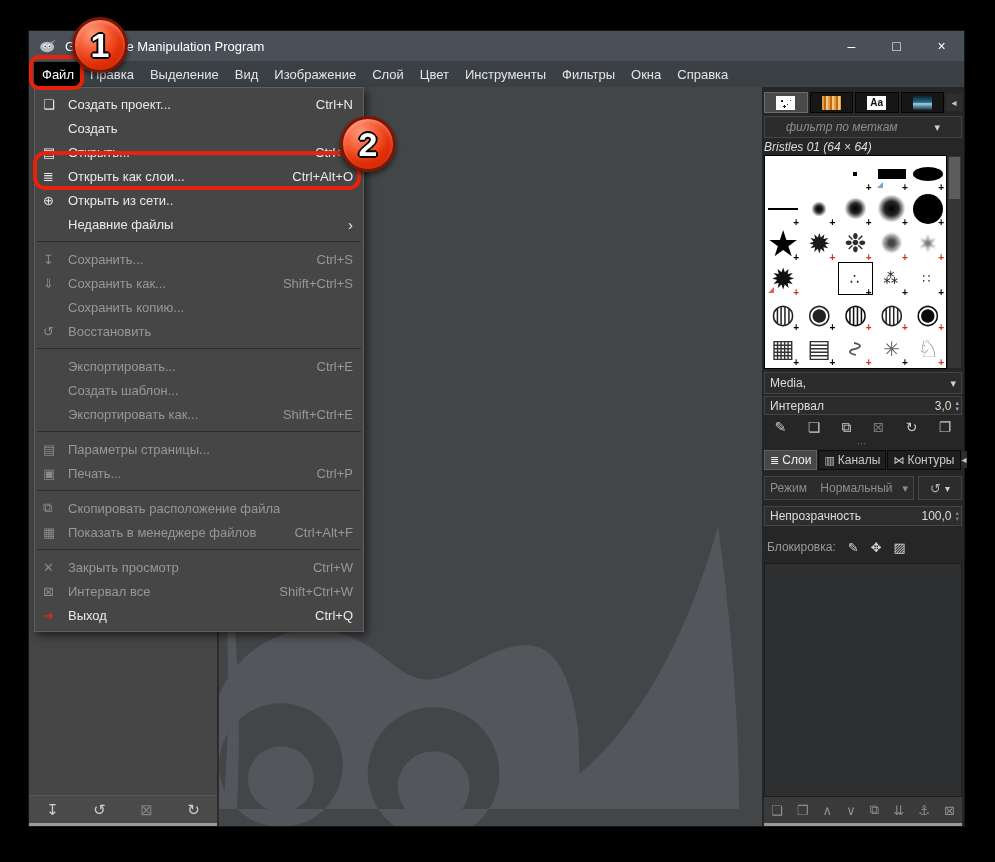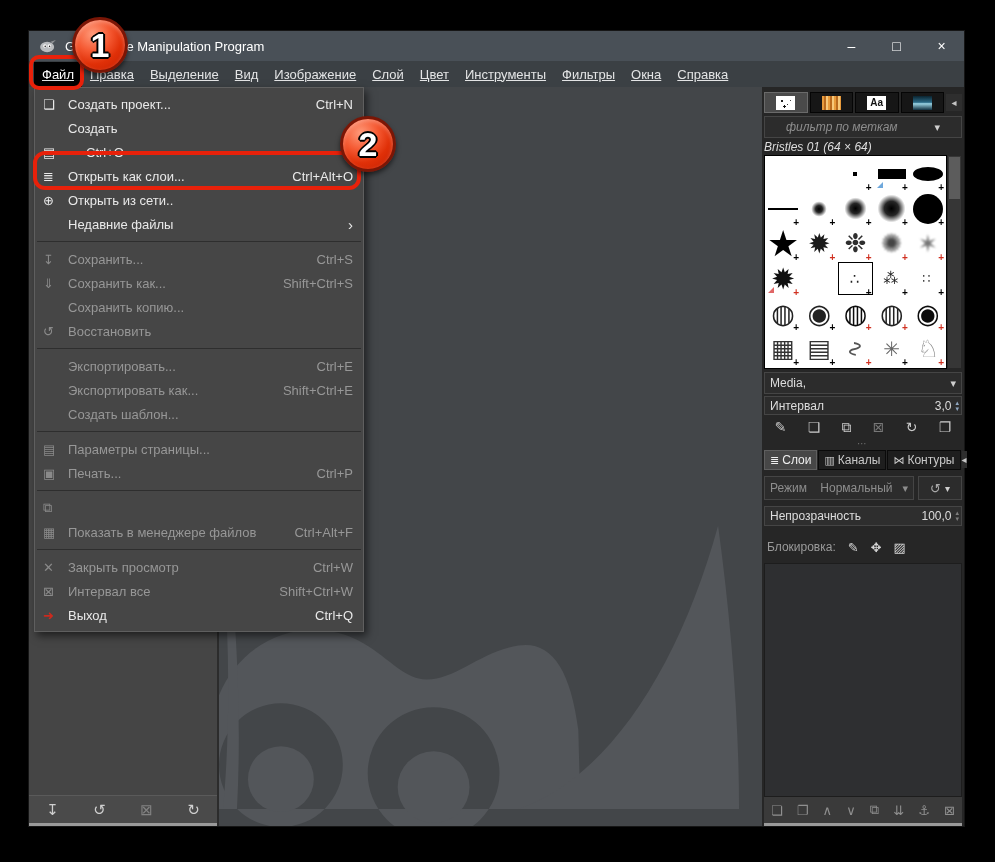--- a/index.html
+++ b/index.html
@@ -10,21 +10,21 @@
           display:flex;flex-direction:column;}
   
   .titlebar{height:30px;min-height:30px;background:#495057;display:flex;align-items:center;
             padding-left:10px;color:#fff;font-size:13px;gap:8px;}
   .logo{width:18px;height:14px;}
   .wctrl{margin-left:auto;display:flex;height:30px;}
   .wctrl span{width:45px;display:flex;align-items:center;justify-content:center;
               color:#fff;font-size:14px;cursor:default;}
   
   .menubar{height:26px;min-height:26px;background:#3b4044;display:flex;align-items:center;
-           padding-left:5px;font-size:13px;color:#e3e4e5;text-decoration:underline;}
+           padding-left:5px;font-size:13px;color:#e3e4e5;}
   .menubar .item{padding:5px 8px;}
   .menubar .item.active{background:#000;color:#fff;}
   
   .main{flex:1;display:flex;min-height:0;}
   .toolbox{width:190px;min-width:190px;background:#454545;border-right:2px solid #2c2c2c;
            display:flex;flex-direction:column;justify-content:flex-end;box-sizing:border-box;}
   .toolbox-bar{height:27px;background:#4a4a4a;border-top:1px solid #5a5a5a;display:flex;
                align-items:center;justify-content:space-around;color:#cfcfcf;font-size:15px;
                border-bottom:3px solid #9a9a9a;}
   .toolbox-bar .tbi.dis{color:#828282;}
@@ -429,20 +429,21 @@
         <span class="lbl">Создать проект...</span>
         <span class="sc">Ctrl+N</span>
       </div>
       <div class="mi enabled">
         <span class="ic"></span>
         <span class="lbl">Создать</span>
         <span class="sub">›</span>
       </div>
       <div class="mi enabled">
         <span class="ic">▤</span>
+        <span class="lbl">Открыть...</span>
         <span class="sc">Ctrl+O</span>
       </div>
       <div class="mi enabled">
         <span class="ic">≣</span>
         <span class="lbl">Открыть как слои...</span>
         <span class="sc">Ctrl+Alt+O</span>
       </div>
       <div class="mi enabled">
         <span class="ic">⊕</span>
         <span class="lbl">Открыть из сети..</span>
@@ -472,40 +473,41 @@
         <span class="lbl">Восстановить</span>
       </div>
       <div class="sep"></div>
       <div class="mi disabled">
         <span class="ic"></span>
         <span class="lbl">Экспортировать...</span>
         <span class="sc">Ctrl+E</span>
       </div>
       <div class="mi disabled">
         <span class="ic"></span>
+        <span class="lbl">Создать шаблон...</span>
+      </div>
+      <div class="mi disabled">
+        <span class="ic"></span>
         <span class="lbl">Экспортировать как...</span>
         <span class="sc">Shift+Ctrl+E</span>
-      </div>
-      <div class="mi disabled">
-        <span class="ic"></span>
-        <span class="lbl">Создать шаблон...</span>
       </div>
       <div class="sep"></div>
       <div class="mi disabled">
         <span class="ic">▤</span>
         <span class="lbl">Параметры страницы...</span>
       </div>
       <div class="mi disabled">
         <span class="ic">▣</span>
         <span class="lbl">Печать...</span>
         <span class="sc">Ctrl+P</span>
       </div>
       <div class="sep"></div>
       <div class="mi disabled">
         <span class="ic">⧉</span>
+        <span class="lbl">Скопировать расположение файла</span>
       </div>
       <div class="mi disabled">
         <span class="ic">▦</span>
         <span class="lbl">Показать в менеджере файлов</span>
         <span class="sc">Ctrl+Alt+F</span>
       </div>
       <div class="sep"></div>
       <div class="mi disabled">
         <span class="ic">✕</span>
         <span class="lbl">Закрыть просмотр</span>

